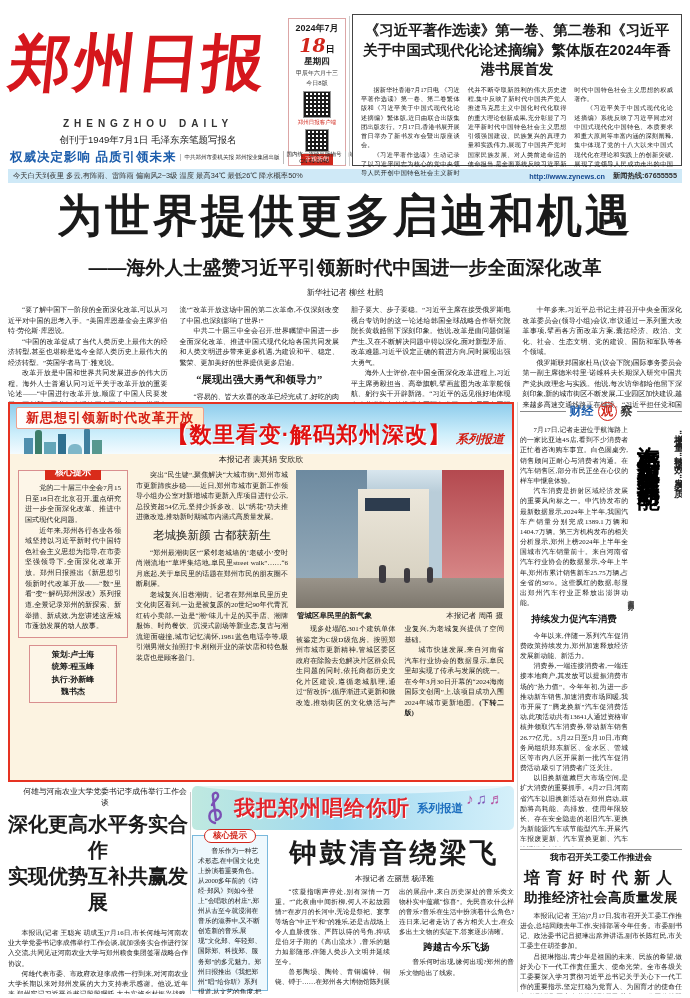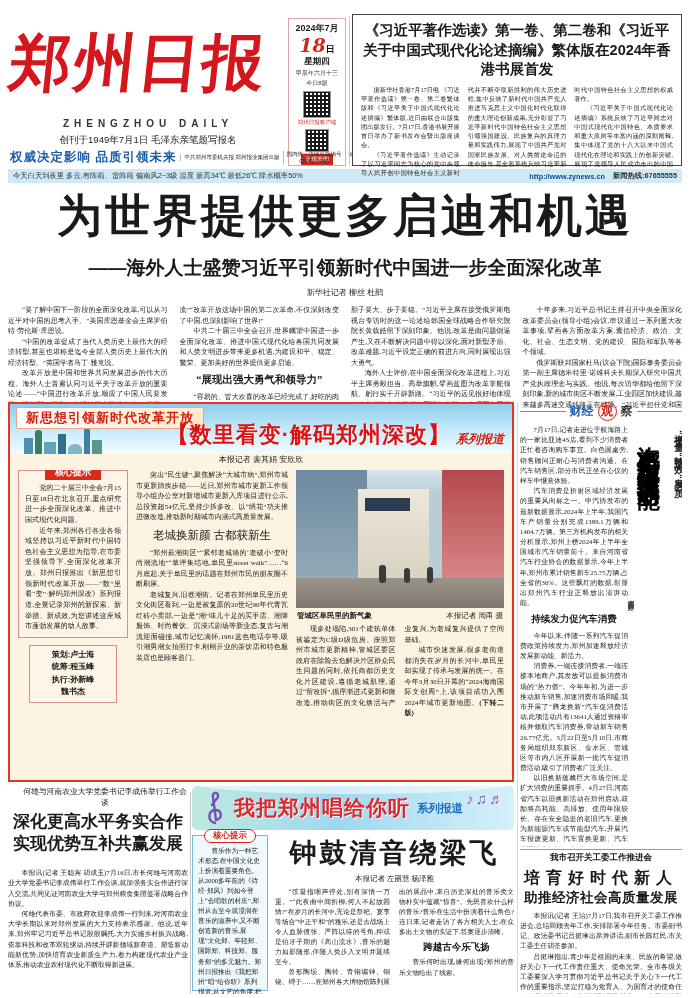--- a/index.html
+++ b/index.html
@@ -108,21 +108,21 @@
   .fintext h4{font-size:9.5px;font-weight:800;text-align:center;margin:4px 0;}
   .finvhead{position:absolute;top:2px;right:17px;writing-mode:vertical-rl;font-size:23px;font-weight:900;
     letter-spacing:3px;color:#000;height:418px;}
   .finvkick{position:absolute;top:2px;right:-3px;writing-mode:vertical-rl;font-size:9.5px;font-weight:700;
     letter-spacing:1px;color:#222;height:418px;}
   .finvby{position:absolute;top:170px;right:47px;writing-mode:vertical-rl;font-size:6.5px;color:#444;}
 
   
   .bleft{position:absolute;left:8px;top:786px;width:180px;height:208px;overflow:hidden;}
   .bleft .kick{font-size:7.8px;text-align:center;color:#222;margin-left:14px;}
-  .bleft h3{margin:3px 0 13px;font-size:17px;font-weight:900;text-align:center;line-height:1.3;}
+  .bleft h3{margin:3px 0 13px;font-size:20px;font-weight:900;text-align:center;line-height:1.3;}
   .bleft .bl-body{font-size:6.8px;line-height:1.5;}
 
   
   .music{position:absolute;left:192px;top:786px;width:322px;height:208px;overflow:hidden;}
   .mbanner{height:44px;border-radius:5px;background:linear-gradient(90deg,#bfe9e0,#9fd8ef 45%,#d5f0fa);
     position:relative;display:flex;align-items:center;padding-left:42px;gap:7px;overflow:hidden;}
   .mbanner .wave{position:absolute;left:0;right:0;top:-14px;height:22px;border-radius:50%;
     background:rgba(255,255,255,.55);}
   .mtitle{font-size:21px;font-weight:900;color:#e3242b;text-shadow:1px 1px 0 #fff;letter-spacing:1px;}
   .mseries{font-size:11.5px;font-weight:800;color:#1e6fbf;}
@@ -275,21 +275,21 @@
           <div class="fig" style="left:40%;"></div>
             <div class="fig" style="left:52%;width:6px;height:15px;"></div>
           <div class="fig" style="left:63%;width:6px;height:16px;"></div>
         </div>
         <div class="pcap">
           <span class="cap">管城区阜民里的新气象</span>
           <span>本报记者 周甬 摄</span>
         </div>
         <div class="fcols2 jt ind serif">
           <p>现多处塌陷,301个建筑单体被鉴定为C级D级危房。按照郑州市城市更新精神,管城区委区政府在除险去危解决片区群众民生问题的同时,依托商都历史文化片区建设,遵循老城肌理,通过“留改拆”,循序渐进式更新和微改造,推动街区的文化焕活与产业复兴,为老城复兴提供了空间基础。</p>
-          <p><span>城市快速发展,很多老街道都消失在岁月的长河中,阜民里却实现了传承与发展的统一。在今年3月30日开幕的“2024海南国际文创周”上,该项目成功入围2024年城市更新地图。</span><span class="cont">(下转二版)</span></p>
+          <p><span>城市快速发展,来自河南省汽车行业协会的数据显示,阜民里却实现了传承与发展的统一。在今年3月30日开幕的“2024海南国际文创周”上,该项目成功入围2024年城市更新地图。</span><span class="cont">(下转二版)</span></p>
         </div>
       </div>
     </div>
   </div>
 
   <div class="finance">
     <div class="finhead">
       <div class="rule"></div>
       <span class="w1">财经</span>
       <span class="obs-circle">观</span>

